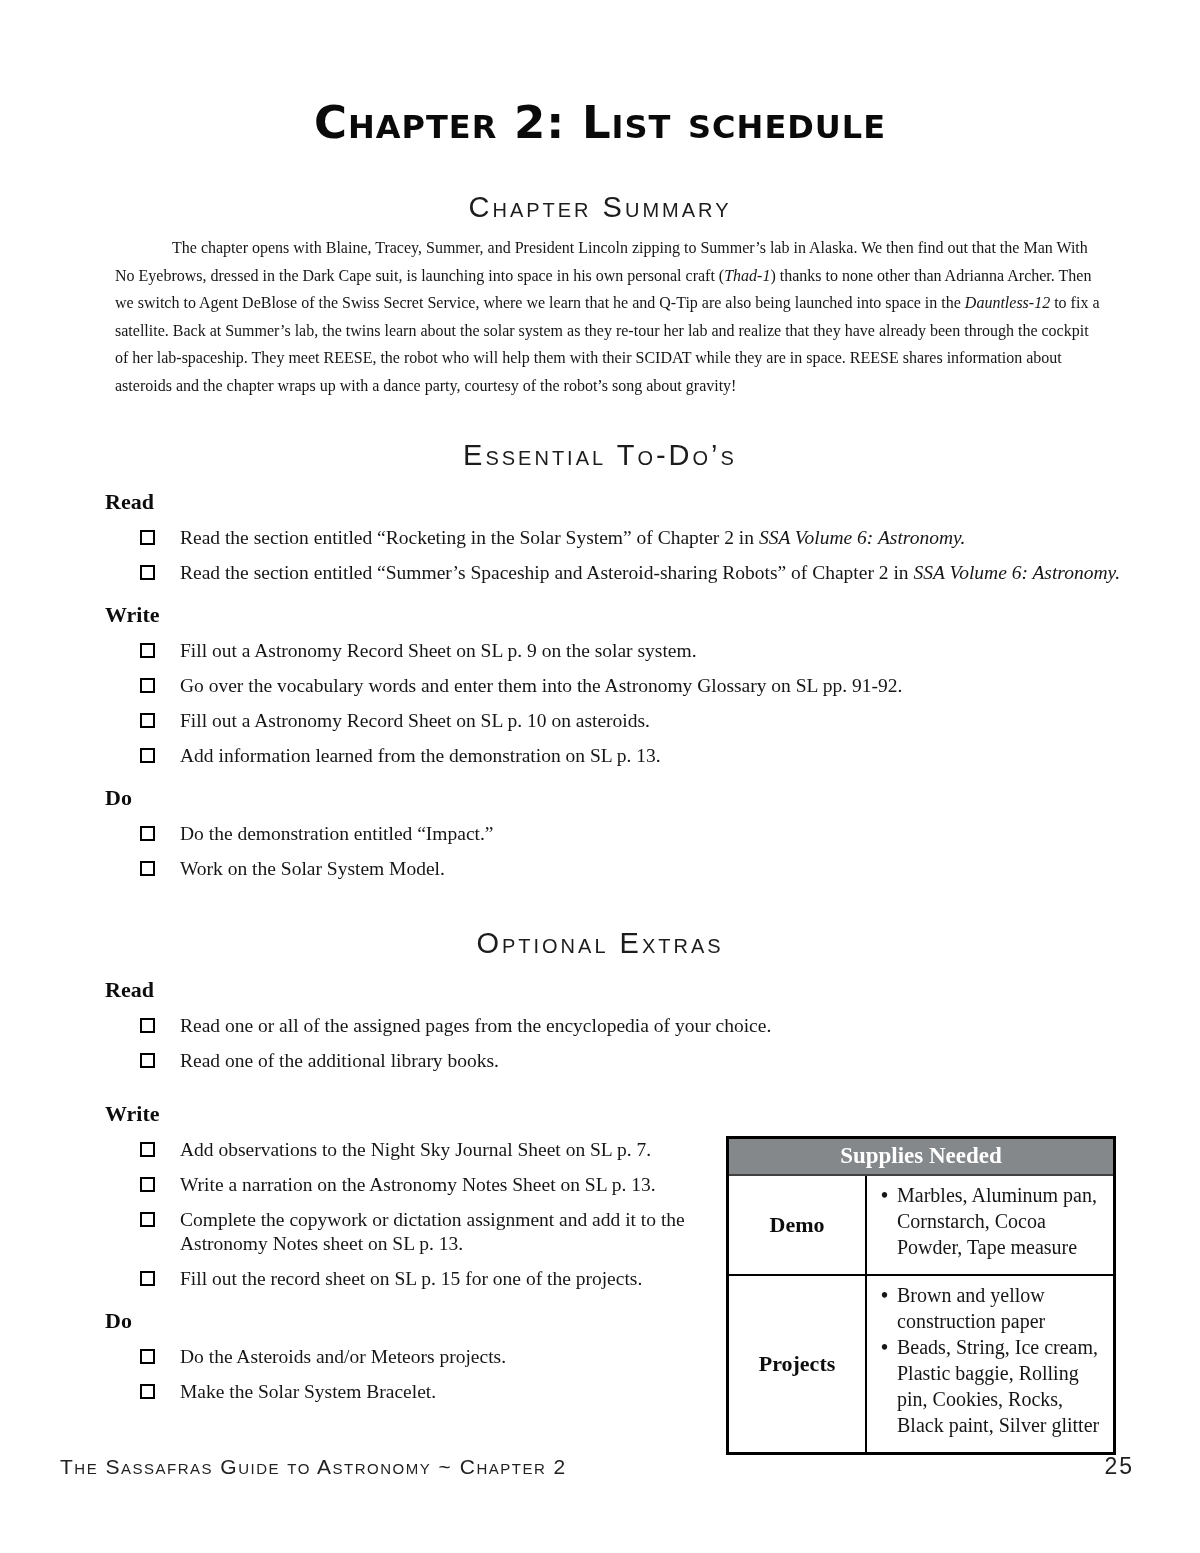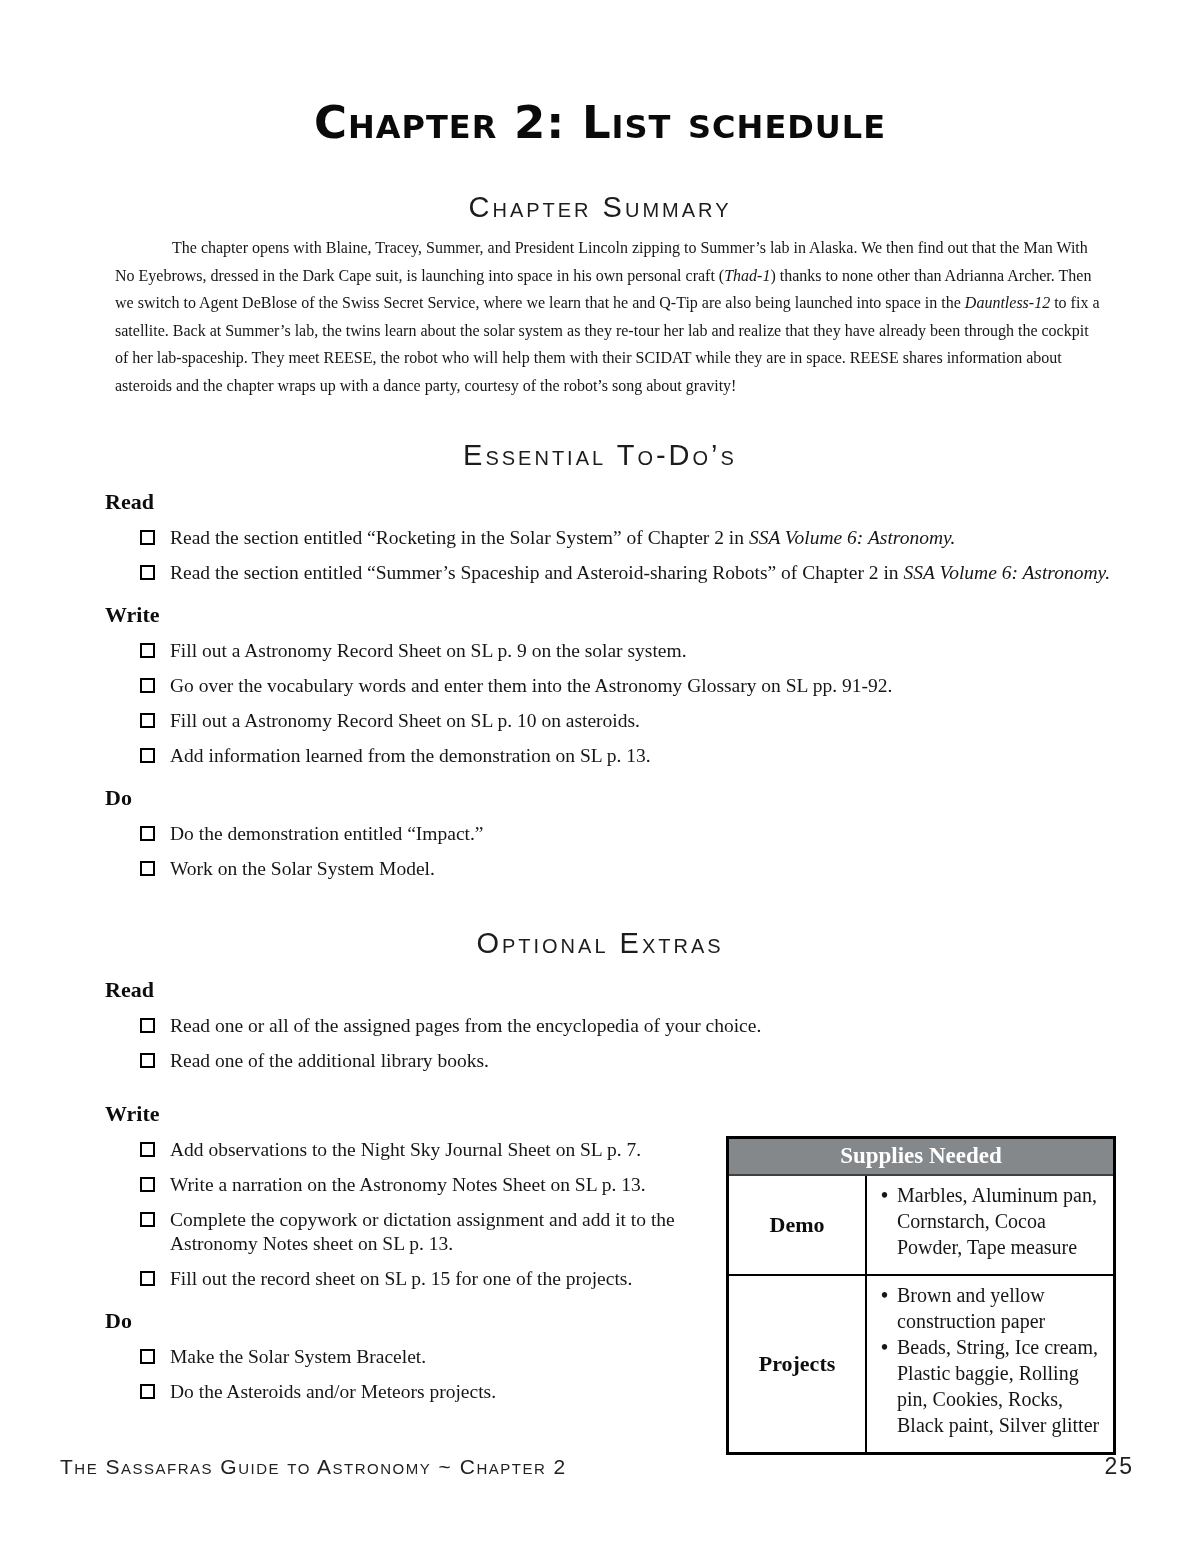--- a/index.html
+++ b/index.html
@@ -46,21 +46,21 @@
     font-family: "Liberation Serif", serif;
     font-weight: bold;
     font-size: 22px;
     margin: 17px 0 11px 0;
     color: #0d0d0d;
   }
   .checklist { list-style: none; margin: 0; padding: 0; }
   .check-item {
     display: flex;
     align-items: flex-start;
-    gap: 15px;
+    gap: 25px;
     padding-left: 35px;
     margin-bottom: 11px;
     font-size: 19.5px;
     line-height: 24px;
     color: #161616;
   }
   .checkbox {
     flex: none;
     width: 11px; height: 11px;
     border: 2.5px solid #000;
@@ -239,25 +239,25 @@
             <span class="item-text">Fill out the record sheet on SL p. 15 for one of the projects.</span>
           </li>
         </ul>
       </section>
 
       <section class="group">
         <h3 class="group-label">Do</h3>
         <ul class="checklist">
           <li class="check-item">
             <span class="checkbox"></span>
+            <span class="item-text">Do the Asteroids and/or Meteors projects.</span>
+          </li>
+          <li class="check-item">
+            <span class="checkbox"></span>
             <span class="item-text">Make the Solar System Bracelet.</span>
-          </li>
-          <li class="check-item">
-            <span class="checkbox"></span>
-            <span class="item-text">Do the Asteroids and/or Meteors projects.</span>
           </li>
         </ul>
       </section>
 
     </div>
 
     <div class="supplies-wrap">
       <table class="supplies">
         <thead>
           <tr>

